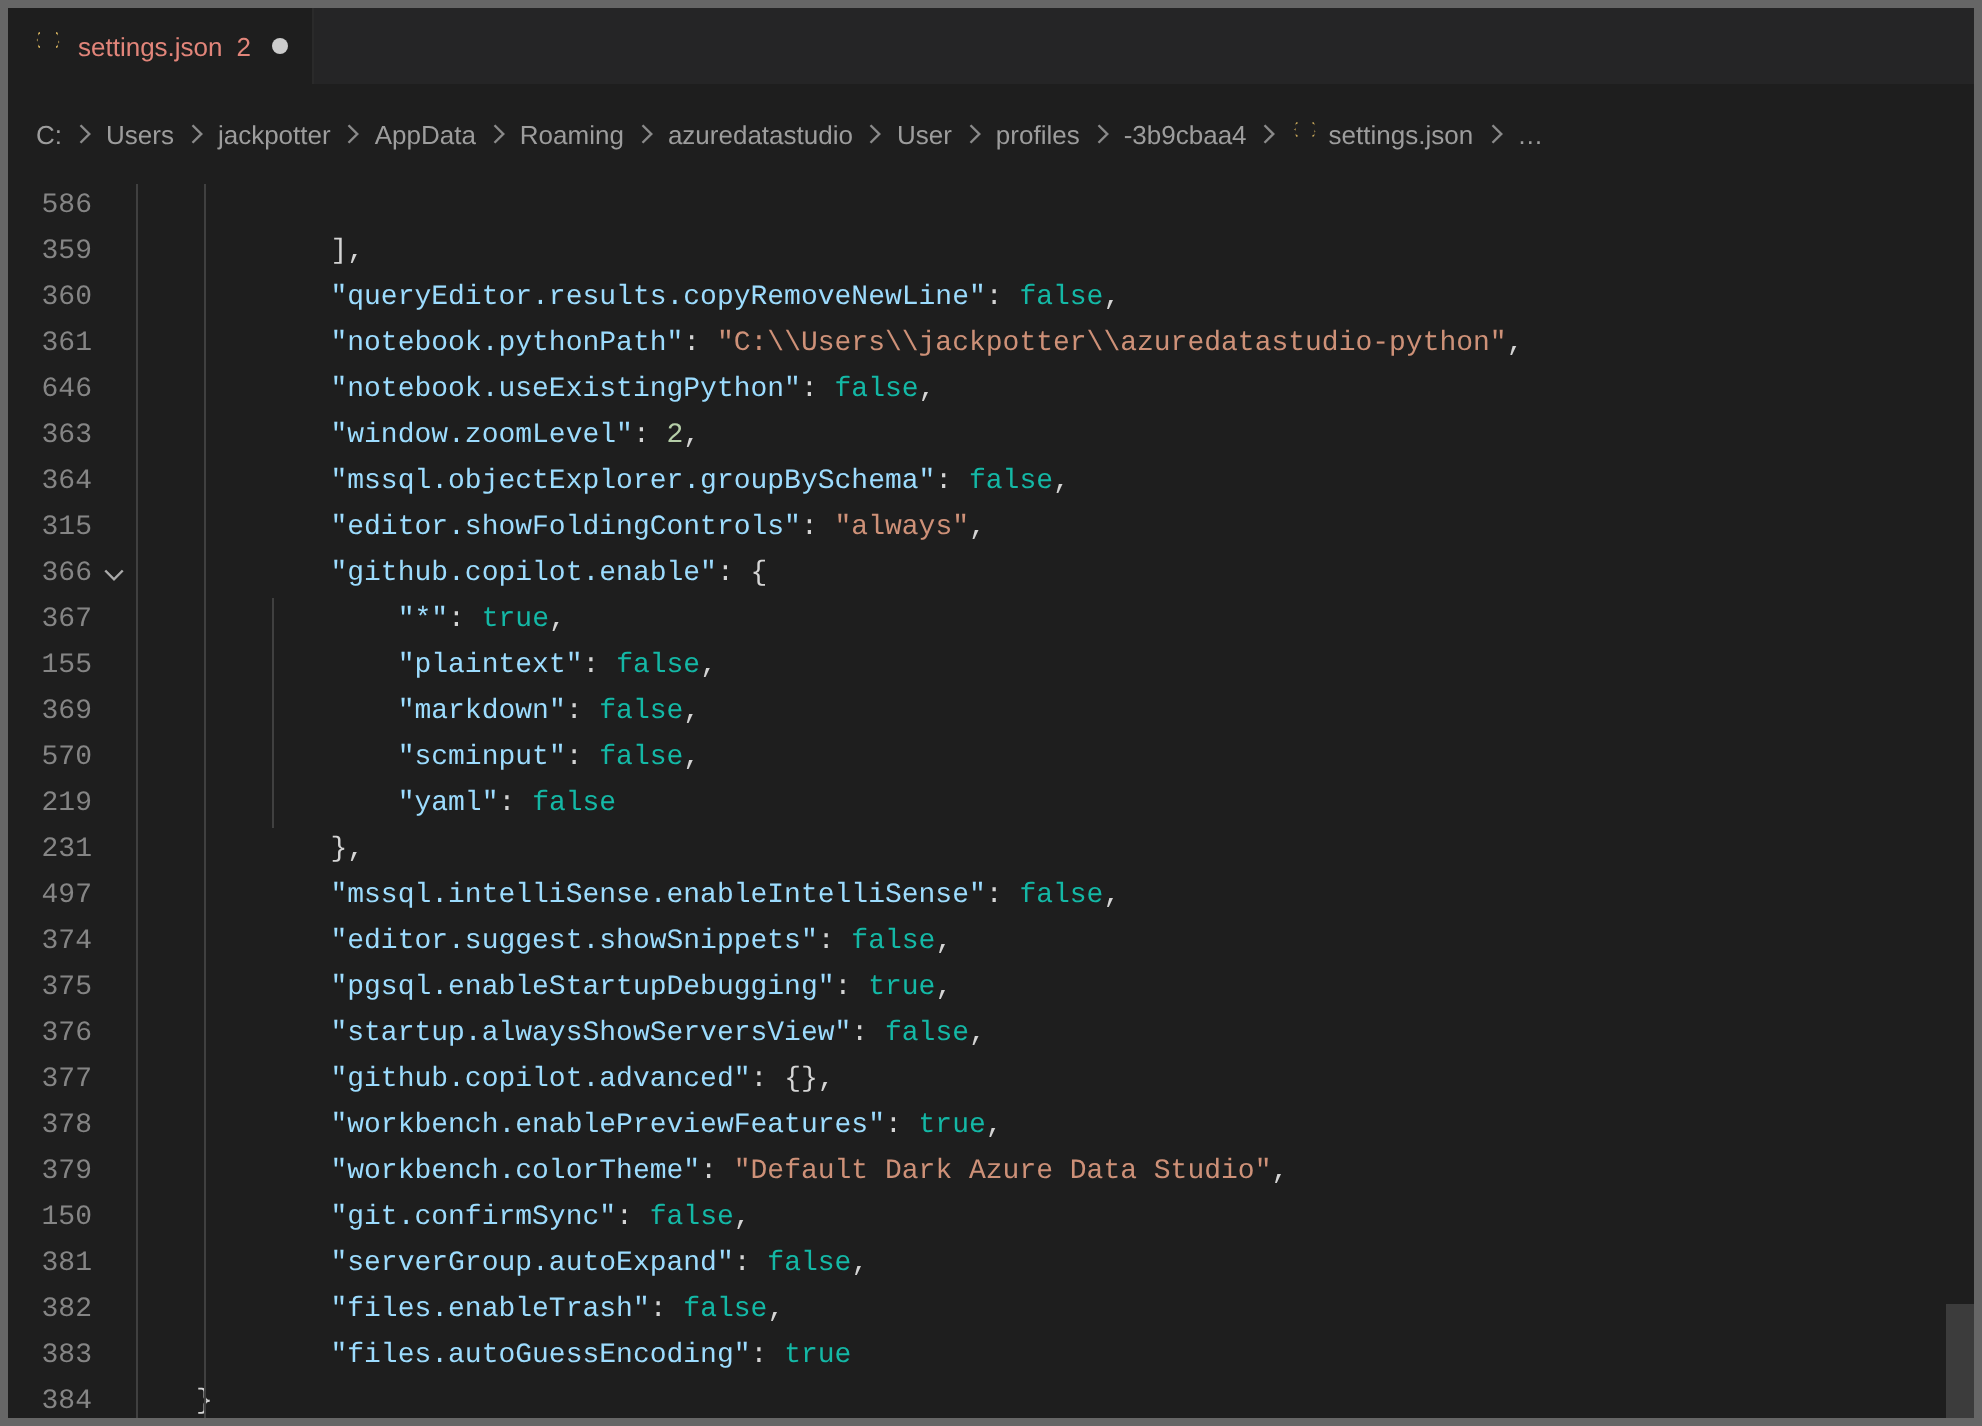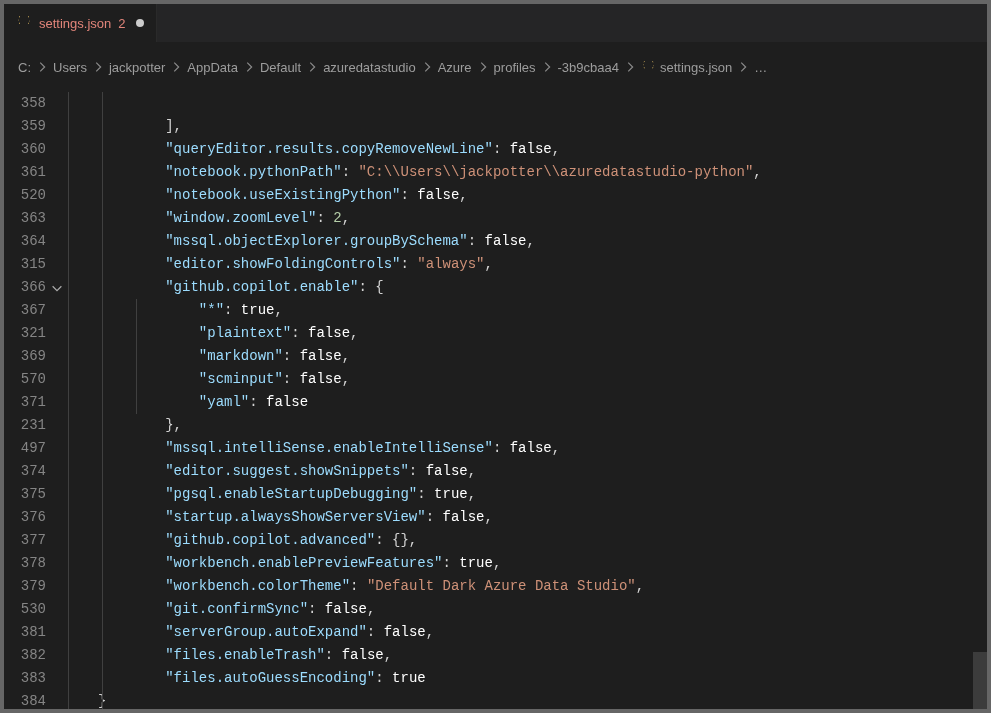--- a/index.html
+++ b/index.html
@@ -98,21 +98,21 @@
       position: absolute;
       top: 0;
       width: 1px;
       background: #404040;
     }
     .ig1 { left: 0px; height: 690px; }
     .ig2 { left: 34px; height: 644px; }
     .ig3 { left: 68px; top: 207px; height: 115px; }
     .tok-key { color: #9cdcfe; }
     .tok-str { color: #ce9178; }
-    .tok-bool { color: #ffffff; }
+    .tok-bool { color: #14b8a6; }
     .tok-num { color: #b5cea8; }
     .tok-punc { color: #d4d4d4; }
     .scrollbar {
       width: 14px;
       background: transparent;
       position: relative;
     }
     .thumb {
       position: absolute;
       left: 0; right: 0;
@@ -162,35 +162,35 @@
           <path fill="none" stroke="currentColor" stroke-width="1.4" d="M6 3l5 5-5 5"></path>
         </svg>
       </span>
       <span class="crumb">AppData</span>
       <span class="chev">
         <svg viewBox="0 0 16 16">
           <path fill="currentColor" d="M6 3l5 5-5 5V3z" opacity="0"></path>
           <path fill="none" stroke="currentColor" stroke-width="1.4" d="M6 3l5 5-5 5"></path>
         </svg>
       </span>
-      <span class="crumb">Default</span>
+      <span class="crumb">Roaming</span>
       <span class="chev">
         <svg viewBox="0 0 16 16">
           <path fill="currentColor" d="M6 3l5 5-5 5V3z" opacity="0"></path>
           <path fill="none" stroke="currentColor" stroke-width="1.4" d="M6 3l5 5-5 5"></path>
         </svg>
       </span>
       <span class="crumb">azuredatastudio</span>
       <span class="chev">
         <svg viewBox="0 0 16 16">
           <path fill="currentColor" d="M6 3l5 5-5 5V3z" opacity="0"></path>
           <path fill="none" stroke="currentColor" stroke-width="1.4" d="M6 3l5 5-5 5"></path>
         </svg>
       </span>
-      <span class="crumb">Azure</span>
+      <span class="crumb">User</span>
       <span class="chev">
         <svg viewBox="0 0 16 16">
           <path fill="currentColor" d="M6 3l5 5-5 5V3z" opacity="0"></path>
           <path fill="none" stroke="currentColor" stroke-width="1.4" d="M6 3l5 5-5 5"></path>
         </svg>
       </span>
       <span class="crumb">profiles</span>
       <span class="chev">
         <svg viewBox="0 0 16 16">
           <path fill="currentColor" d="M6 3l5 5-5 5V3z" opacity="0"></path>
@@ -216,45 +216,45 @@
         <svg viewBox="0 0 16 16">
           <path fill="currentColor" d="M6 3l5 5-5 5V3z" opacity="0"></path>
           <path fill="none" stroke="currentColor" stroke-width="1.4" d="M6 3l5 5-5 5"></path>
         </svg>
       </span>
       <span class="crumb crumb-ellipsis">…</span>
     </div>
 
   <div class="editor-area">
     <div class="gutter" id="gutter">
-        <div class="ln">358</div>
+        <div class="ln">586</div>
         <div class="ln">359</div>
         <div class="ln">360</div>
         <div class="ln">361</div>
-        <div class="ln">520</div>
+        <div class="ln">646</div>
         <div class="ln">363</div>
         <div class="ln">364</div>
         <div class="ln">315</div>
         <div class="ln">366<span class="fold-caret"><svg viewBox="0 0 16 16">
               <path fill="none" stroke="currentColor" stroke-width="1.4" d="M3 6l5 5 5-5"></path>
             </svg></span></div>
         <div class="ln">367</div>
-        <div class="ln">321</div>
+        <div class="ln">155</div>
         <div class="ln">369</div>
         <div class="ln">570</div>
-        <div class="ln">371</div>
+        <div class="ln">219</div>
         <div class="ln">231</div>
         <div class="ln">497</div>
         <div class="ln">374</div>
         <div class="ln">375</div>
         <div class="ln">376</div>
         <div class="ln">377</div>
         <div class="ln">378</div>
         <div class="ln">379</div>
-        <div class="ln">530</div>
+        <div class="ln">150</div>
         <div class="ln">381</div>
         <div class="ln">382</div>
         <div class="ln">383</div>
         <div class="ln">384</div>
       </div>
     <div class="code" id="code">
       <div class="indent-guide ig1"></div>
       <div class="indent-guide ig2"></div>
       <div class="indent-guide ig3"></div>
     <div class="line">            </div>

